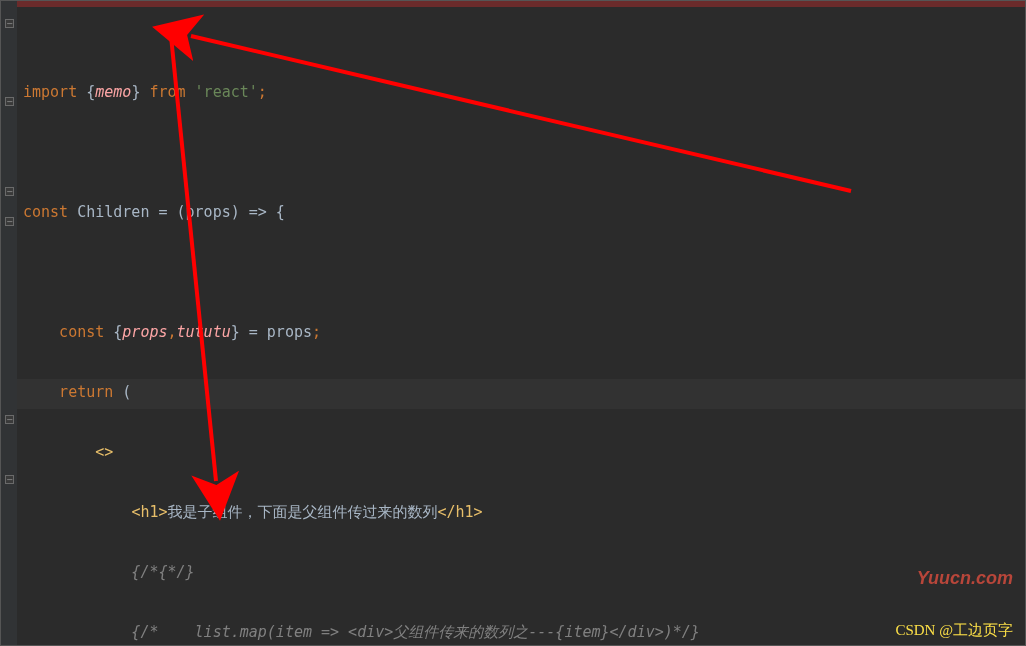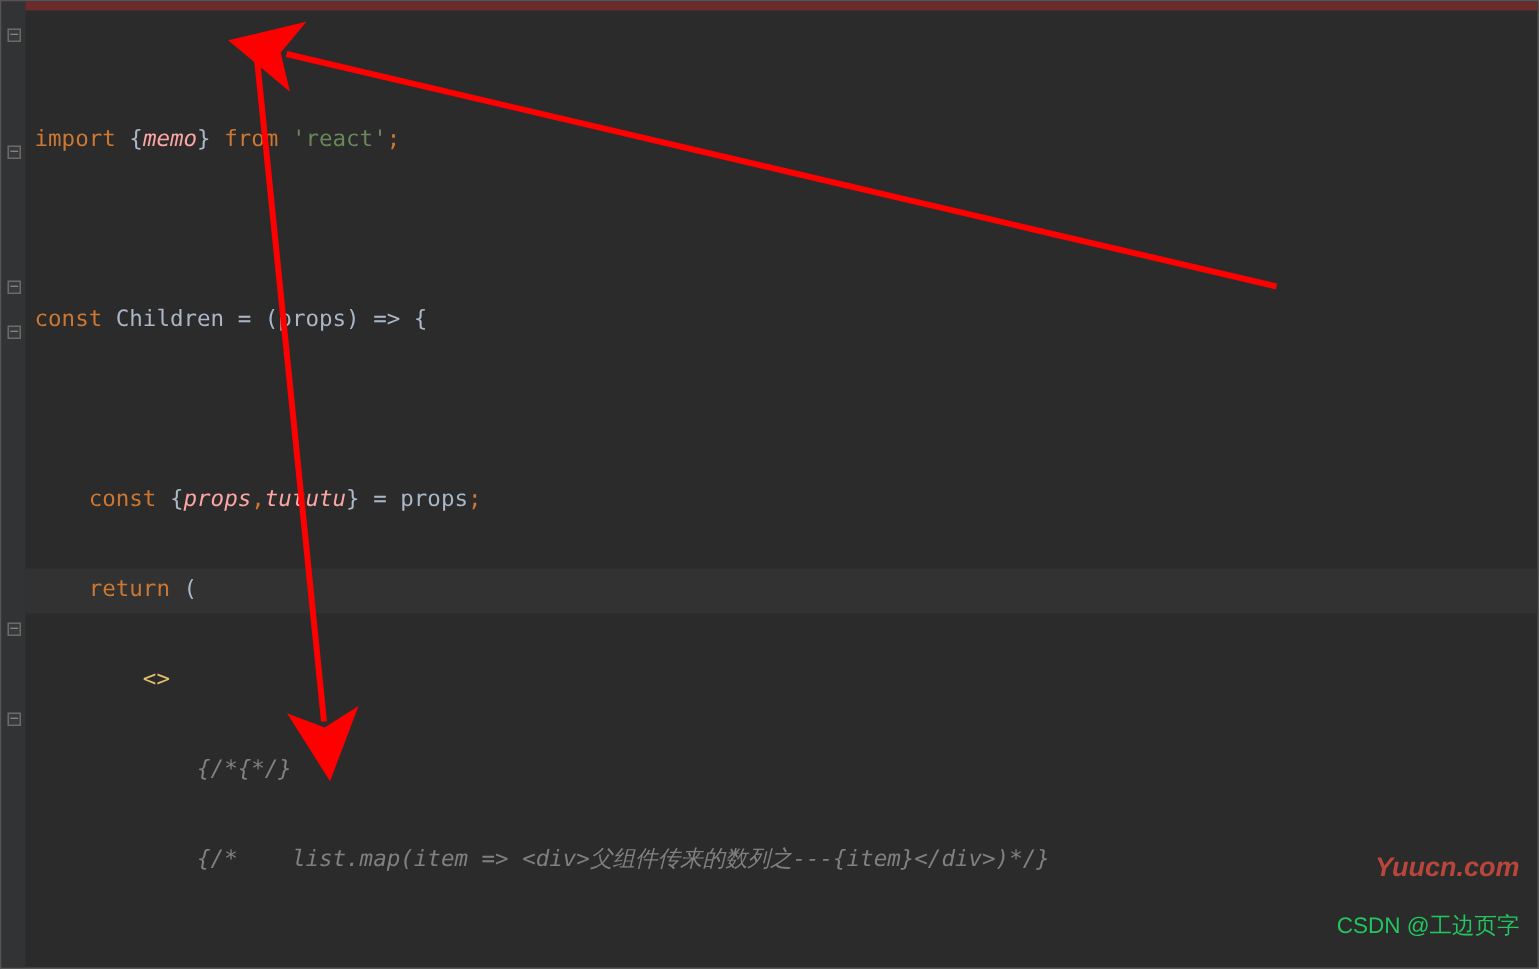--- a/index.html
+++ b/index.html
@@ -72,23 +72,23 @@
     bottom: 52px;
     color: #b8463a;
     font-family: sans-serif;
     font-size: 18px;
     font-style: italic;
     font-weight: bold;
   }
   .watermark2 {
     position: absolute;
     right: 12px;
-    bottom: 12px;
-    color: #22c55e;
-    font-family: Liberation Sans, sans-serif;
+    bottom: 0;
+    color: #fde047;
+    font-family: Liberation Serif, serif;
     font-size: 15px;
   }
   svg.arrows {
     position: absolute;
     top: 0;
     left: 0;
     pointer-events: none;
     z-index: 5;
   }
 </style>
@@ -109,20 +109,21 @@
 
 <div class="editor">
 <div class="code-lines">
 <div><span class="kw">import</span><span> {</span><span class="ident">memo</span><span>} </span><span class="kw">from</span><span class="str"> 'react'</span><span class="semi">;</span></div>
 <div> </div>
 <div><span class="kw">const </span><span class="txt">Children </span><span>= (</span><span class="txt">props</span><span>) =&gt; {</span></div>
 <div> </div>
 <div><span class="kw">    const </span><span>{</span><span class="ident">props</span><span class="semi">,</span><span class="ident">tututu</span><span>} = props</span><span class="semi">;</span></div>
 <div><span class="kw">    return </span><span>(</span></div>
 <div><span class="tag">        &lt;&gt;</span></div>
+<div><span>            </span><span class="tag">&lt;h1&gt;</span><span class="txt">我是子组件，下面是父组件传过来的数列</span><span class="tag">&lt;/h1&gt;</span></div>
 <div><span class="comment">            {/*{*/}</span></div>
 <div><span class="comment">            {/*    list.map(item =&gt; &lt;div&gt;父组件传来的数列之---{item}&lt;/div&gt;)*/}</span></div>
 
 
 
 
 
 
 
 

